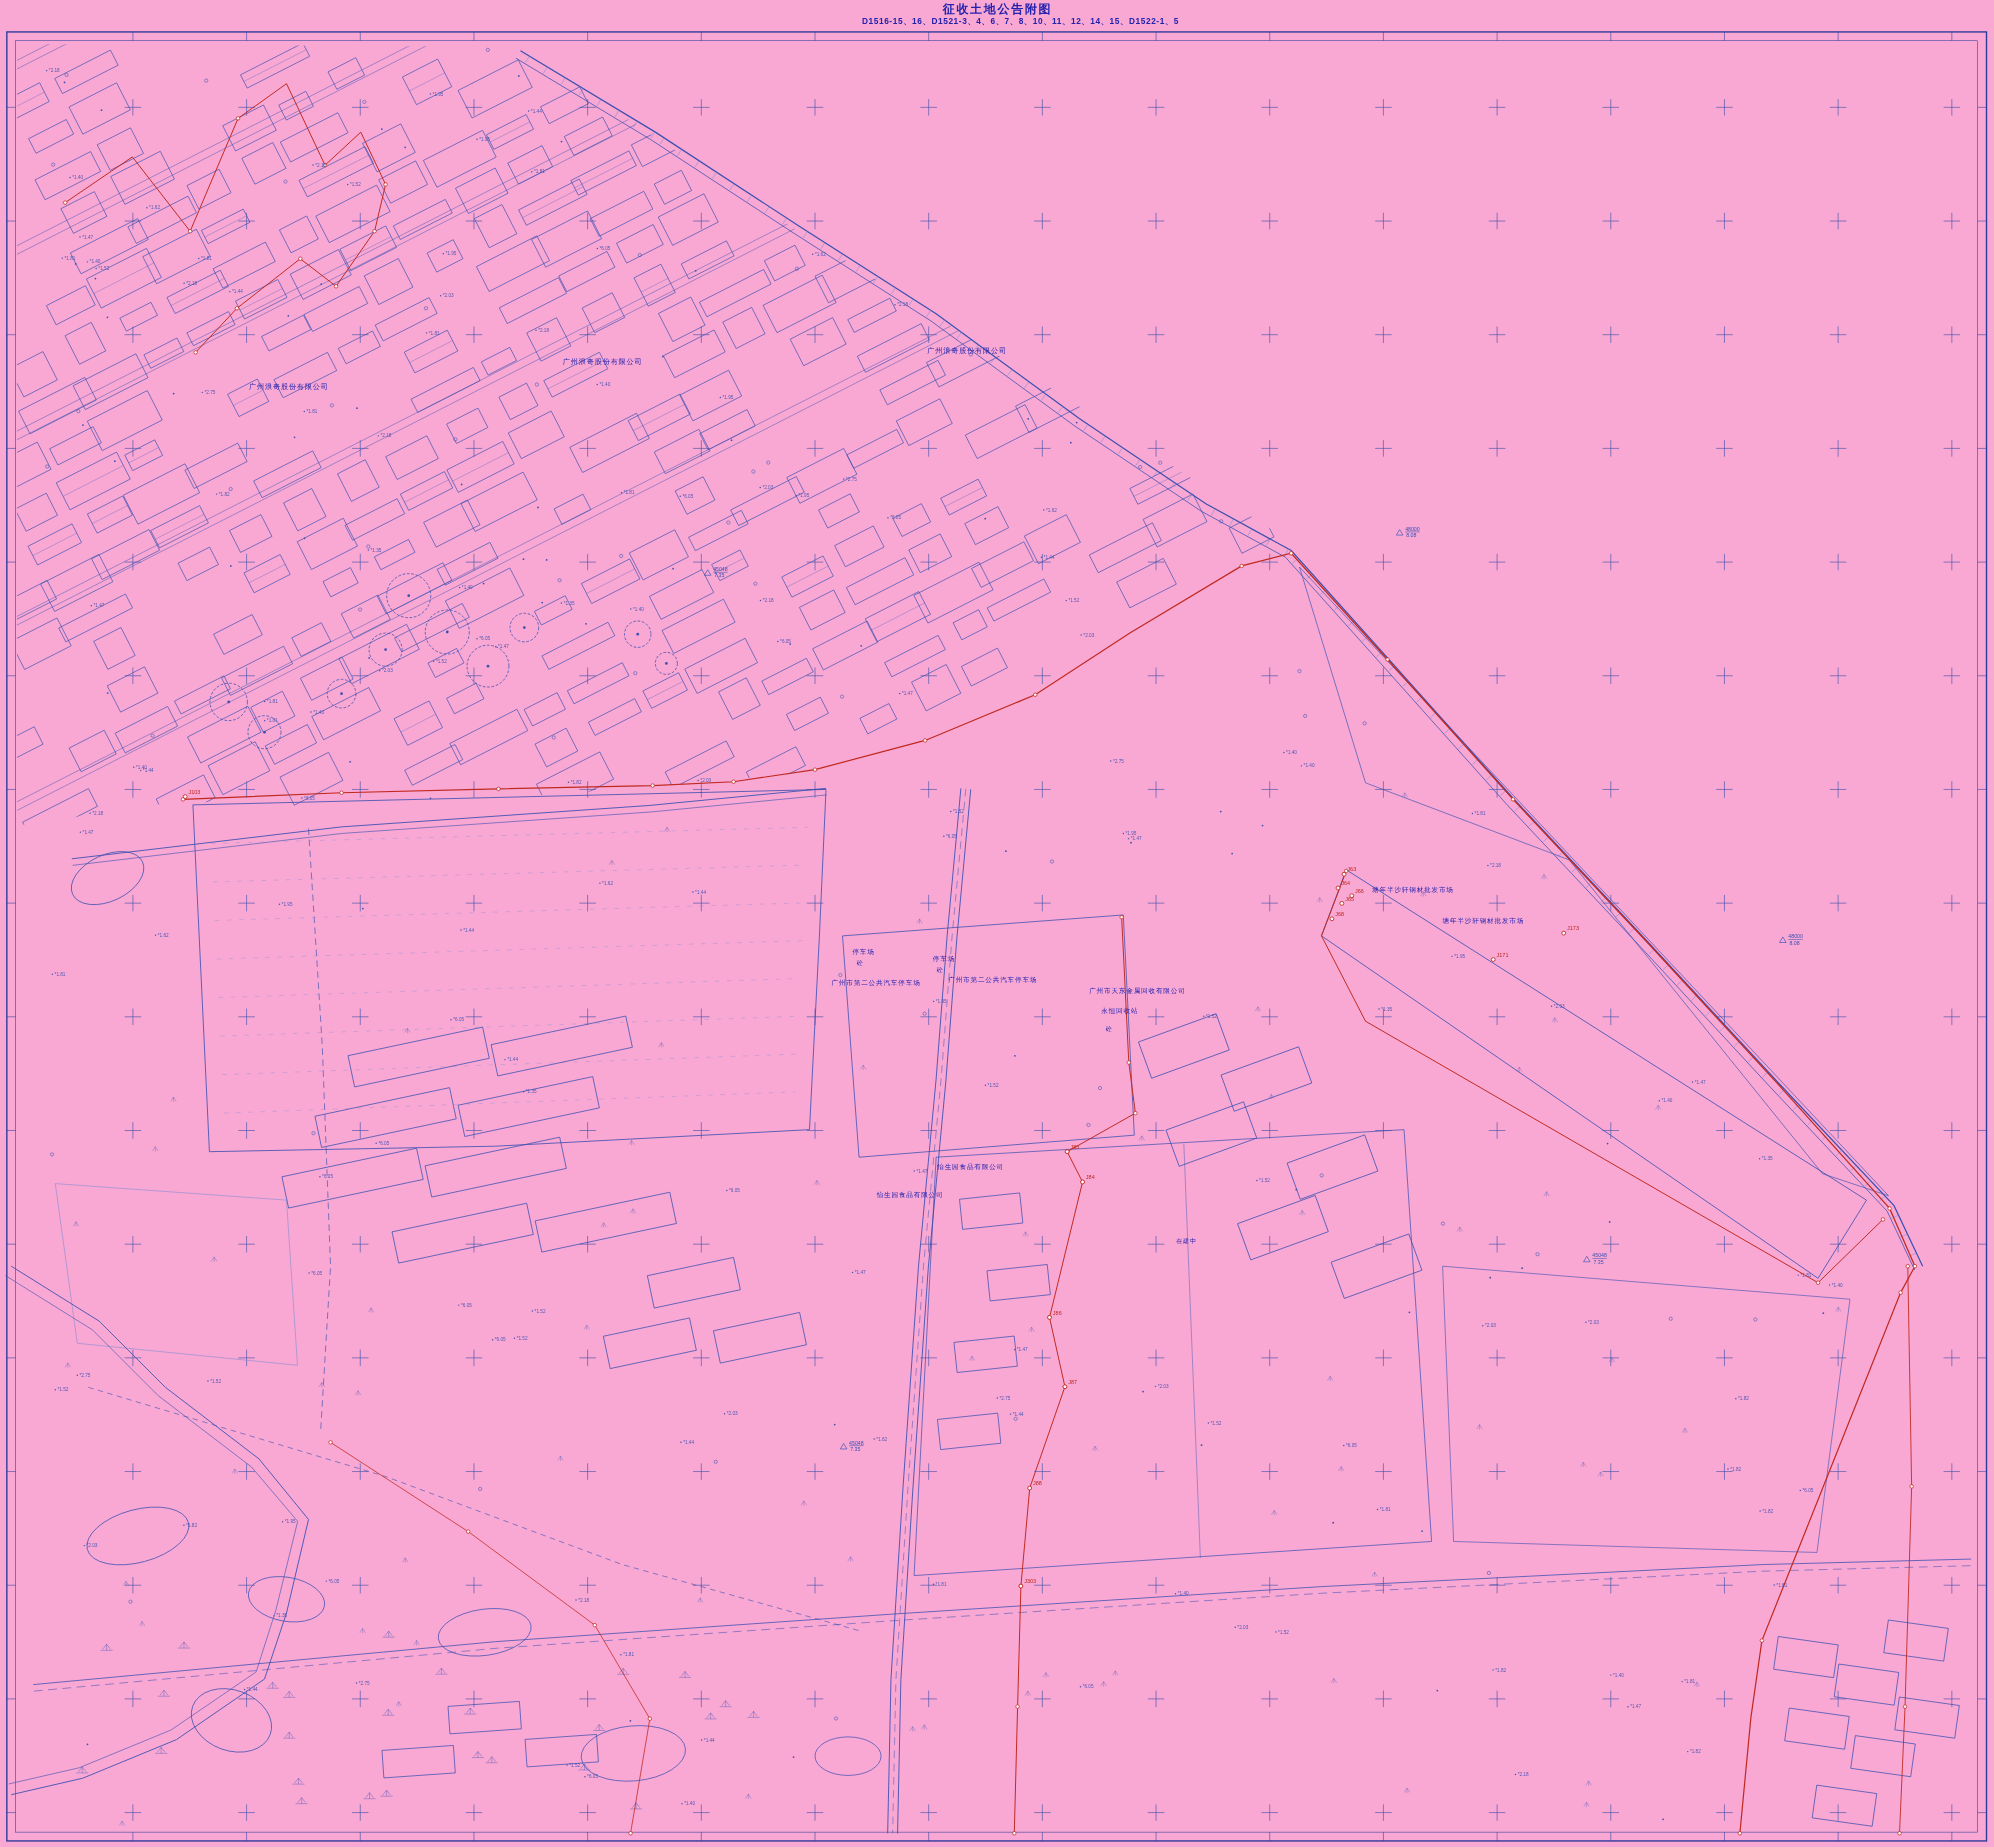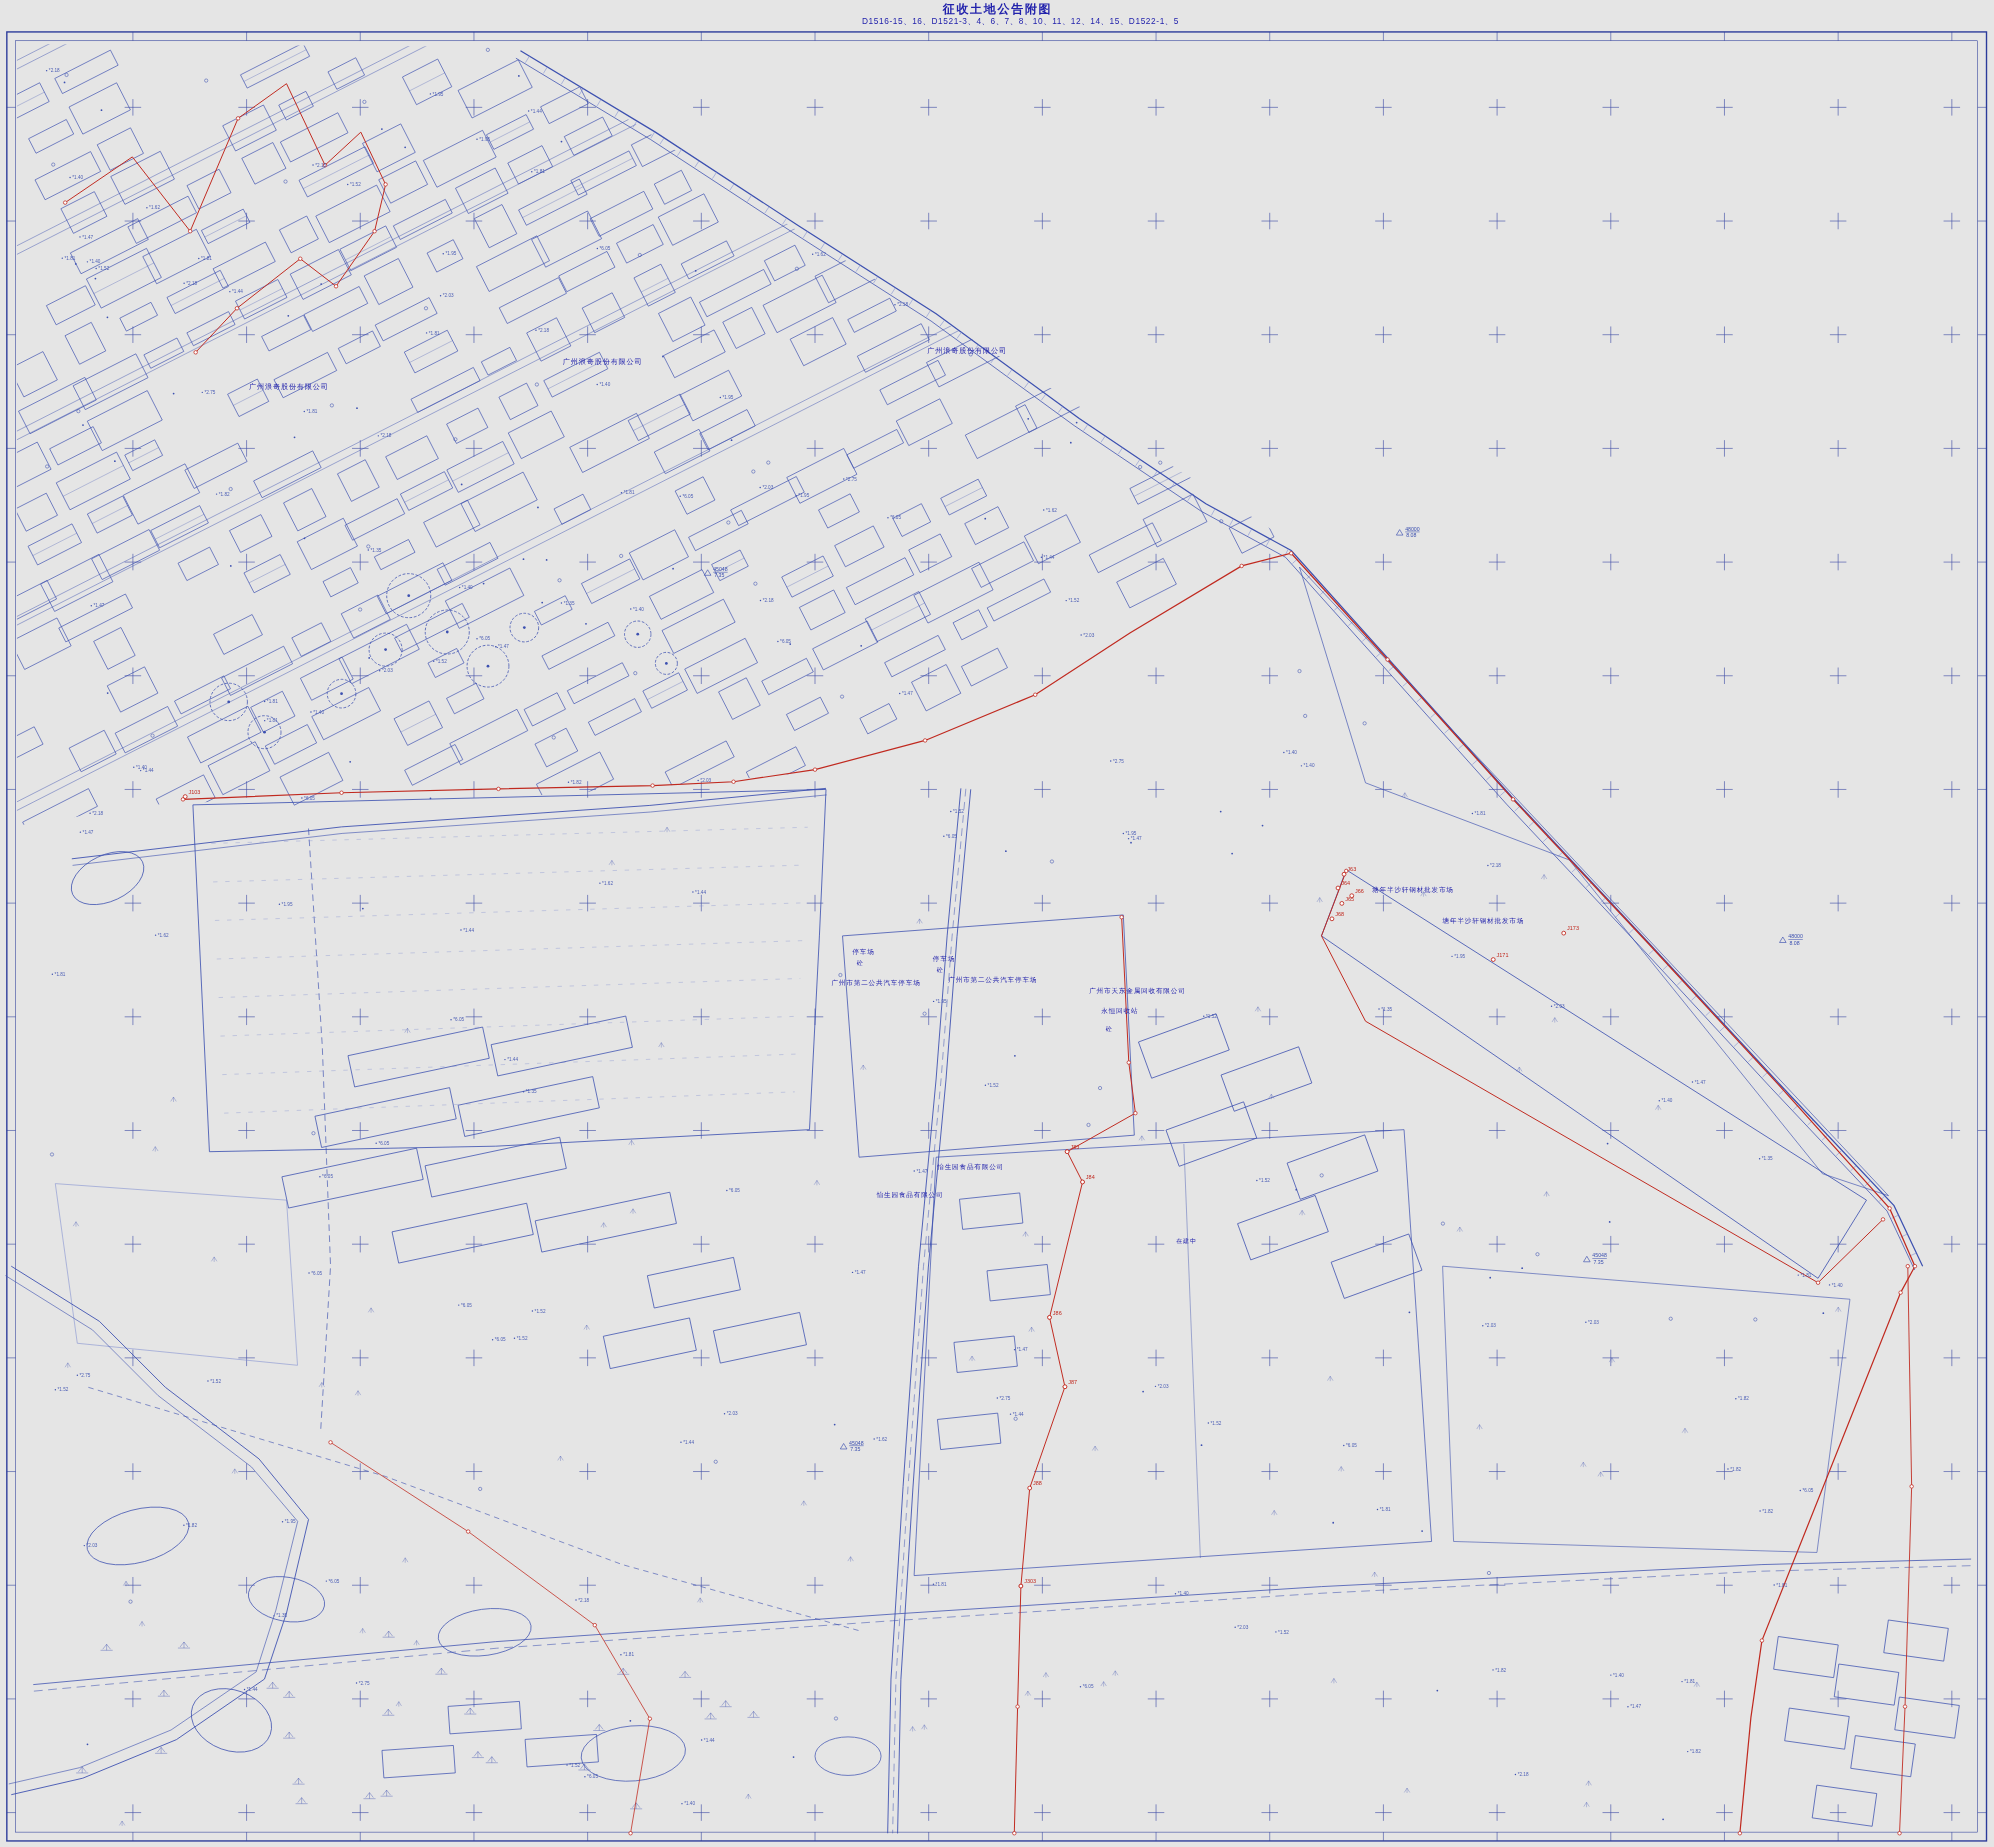--- a/index.html
+++ b/index.html
@@ -1,20 +1,20 @@
 <!DOCTYPE html>
 <html style="font-size:8.8px"><head>
 <meta charset="utf-8">
 <style>
   html,body{margin:0;padding:0;background:#ffffff;}
-  .page{position:relative;width:1995px;height:1847px;background:#e5e5e5;overflow:hidden;
+  .page{position:relative;width:1995px;height:1847px;background:#f9a8d4;overflow:hidden;
         font-family:"Liberation Sans","DejaVu Sans",sans-serif;}
   .titlebox{position:absolute;top:2.2px;left:0;width:100%;text-align:center;z-index:5;}
   .map-title{font-size:12px;font-weight:bold;color:#2222ac;letter-spacing:1.7px;line-height:14.3px;}
-  .map-subtitle{font-size:8.3px;font-weight:normal;color:#2222ac;letter-spacing:0.6px;line-height:11px;margin-left:46px;}
+  .map-subtitle{font-size:8.3px;font-weight:bold;color:#2222ac;letter-spacing:0.6px;line-height:11px;margin-left:46px;}
   svg{position:absolute;left:0;top:0;}
   text{font-family:"Liberation Sans","DejaVu Sans",sans-serif;}
 </style>
 </head>
 <body>
 
 <div class="page">
   <div class="titlebox">
     <div class="map-title">征收土地公告附图</div>
     <div class="map-subtitle">D1516-15、16、D1521-3、4、6、7、8、10、11、12、14、15、D1522-1、5</div>

